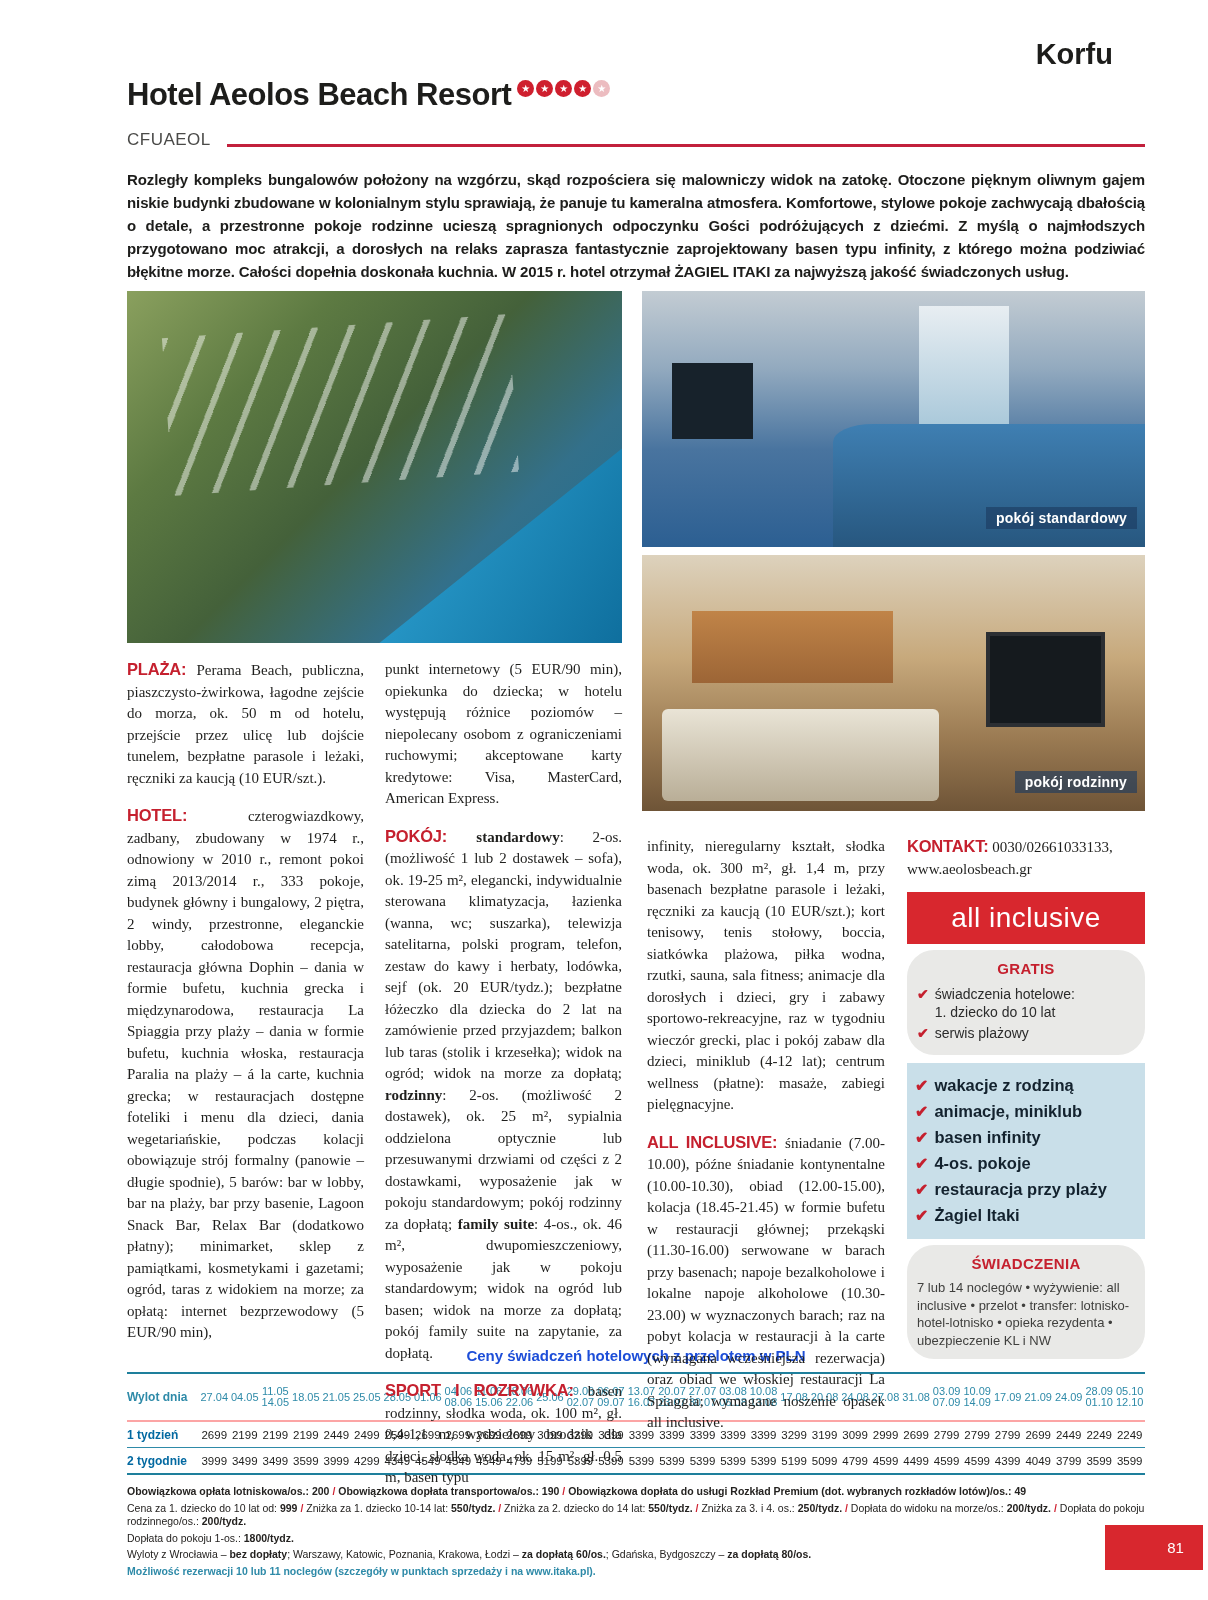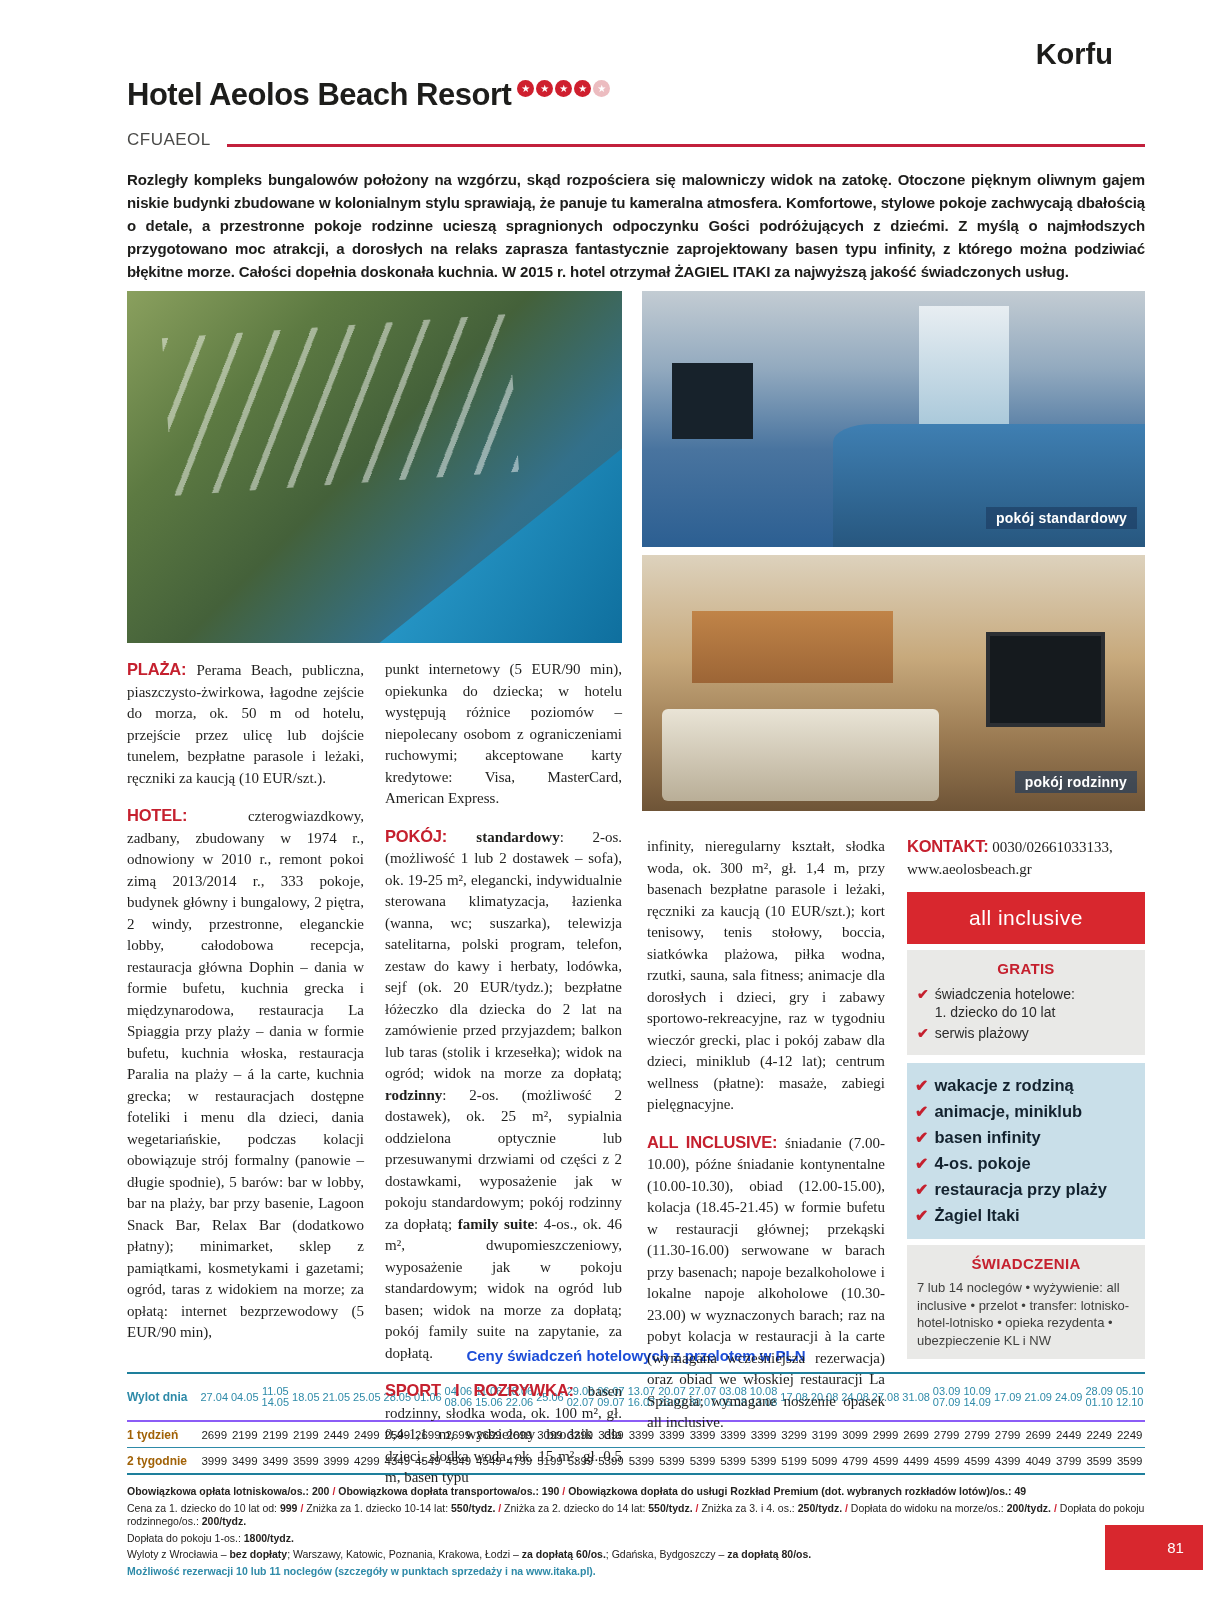--- a/index.html
+++ b/index.html
@@ -54,41 +54,41 @@
   .sec-head{font-family:"Liberation Sans",sans-serif;font-weight:bold;color:#c5202e;
             font-size:16.5px;letter-spacing:-0.2px;}
   .run.bold{font-weight:bold;}
   .col1{left:0;top:368px;width:237px;}
   .col2{left:258px;top:368px;width:237px;}
   .col3{left:520px;top:545px;width:238px;}
   .col4{left:780px;top:545px;width:238px;font-family:"Liberation Sans",sans-serif;text-align:left;}
   .kontakt{font-family:"Liberation Serif",serif;font-size:15px;line-height:21.5px;}
 
   .ai-banner{margin-top:12px;height:52px;background:#d8272e;color:#fff;display:flex;
-    align-items:center;justify-content:center;font-size:21px;letter-spacing:.5px;}
-  .box-gray{margin-top:6px;background:#e9e9e7;padding:8px 10px 10px;}
+    align-items:center;justify-content:center;font-size:28px;letter-spacing:.5px;}
+  .box-gray{margin-top:6px;background:#e9e9e7;padding:8px 10px 10px;border-radius:27px;}
   .box-title{color:#c5202e;font-weight:bold;font-size:15px;text-align:center;margin-bottom:5px;letter-spacing:.3px;}
   .chk-item{display:flex;gap:6px;font-size:14px;line-height:18px;color:#2b2b2b;margin-bottom:3px;}
   .chk{color:#c5202e;font-weight:bold;font-size:14px;line-height:18px;}
   .box-blue{margin-top:8px;background:#c9dfe9;padding:10px 8px;}
   .box-blue .chk-item{font-size:16.5px;line-height:25px;font-weight:bold;color:#13222e;margin-bottom:1px;}
   .box-blue .chk{font-size:16px;line-height:25px;}
   .pre{white-space:pre-line;}
   .sw-text{font-size:13px;line-height:17.5px;color:#3f3f3d;}
 
   
   .table-zone{margin-top:14px;}
   .table-title{text-align:center;font-size:15px;font-weight:bold;color:#1d4ed8;margin-bottom:8px;}
   .ptable{width:100%;}
   .prow{display:flex;align-items:center;}
-  .prow.header{border-top:2px solid #1e7f9c;border-bottom:2px solid #8b5cf6;padding:6px 0;min-height:34px;}
+  .prow.header{border-top:2px solid #1e7f9c;border-bottom:2px solid #fca5a5;padding:6px 0;min-height:34px;}
   .prow.r1{border-bottom:1px solid #2e8aa8;}
   .prow.r2{border-bottom:2px solid #1e7f9c;}
   .prow.r1,.prow.r2{height:25px;}
-  .plabel{width:72px;flex:0 0 72px;font-weight:bold;font-size:12px;color:#a16207;}
+  .plabel{width:72px;flex:0 0 72px;font-weight:bold;font-size:12px;color:#0369a1;}
   .plabel.teal{color:#2e8aa8;white-space:pre-line;line-height:13px;}
   .pcell{flex:1 1 0;text-align:center;}
   .pcell.date{font-size:11px;line-height:11px;color:#2e8aa8;white-space:pre-line;}
   .pcell.price{font-size:11.5px;color:#232321;}
 
   
   .footer{margin-top:10px;}
   .foot-line{margin:0 0 3px 0;font-size:10.5px;line-height:13.5px;color:#242220;}
   .foot-line .b{font-weight:bold;}
   .foot-line .r{color:#cf2030;font-weight:bold;}

